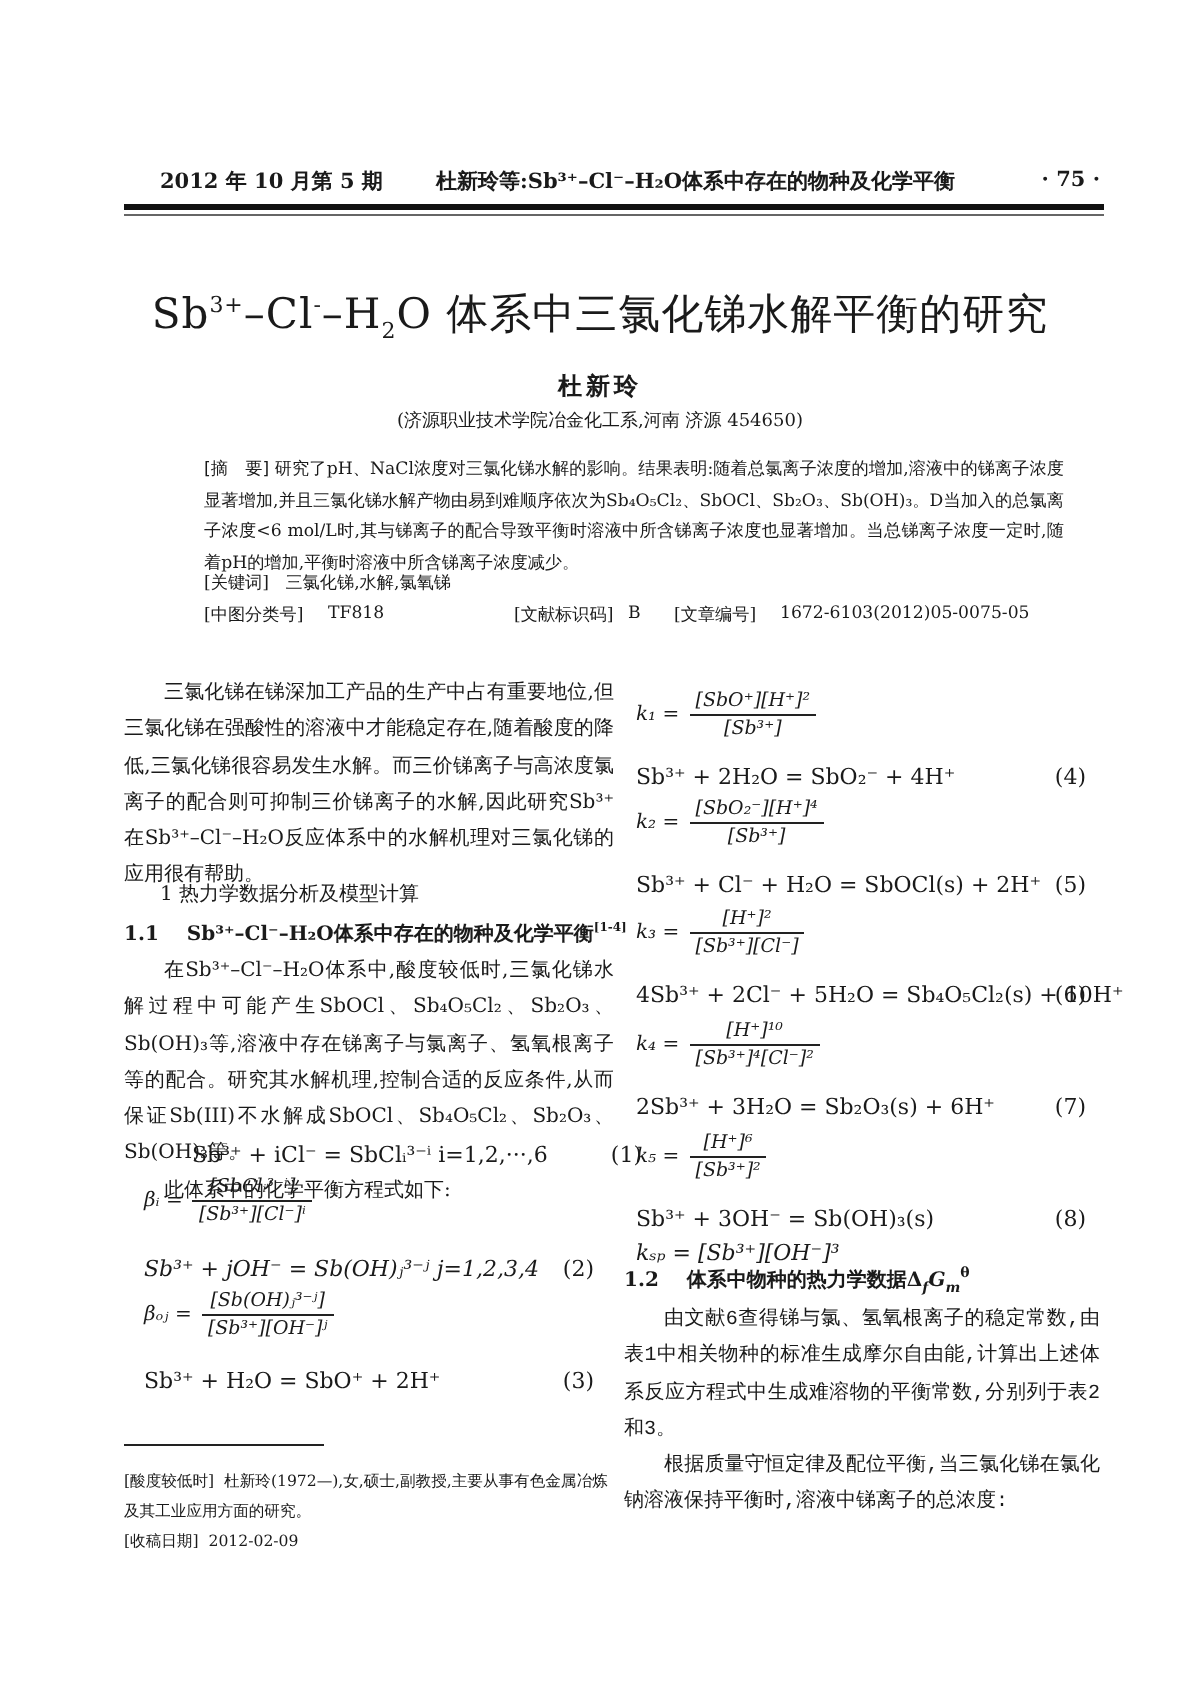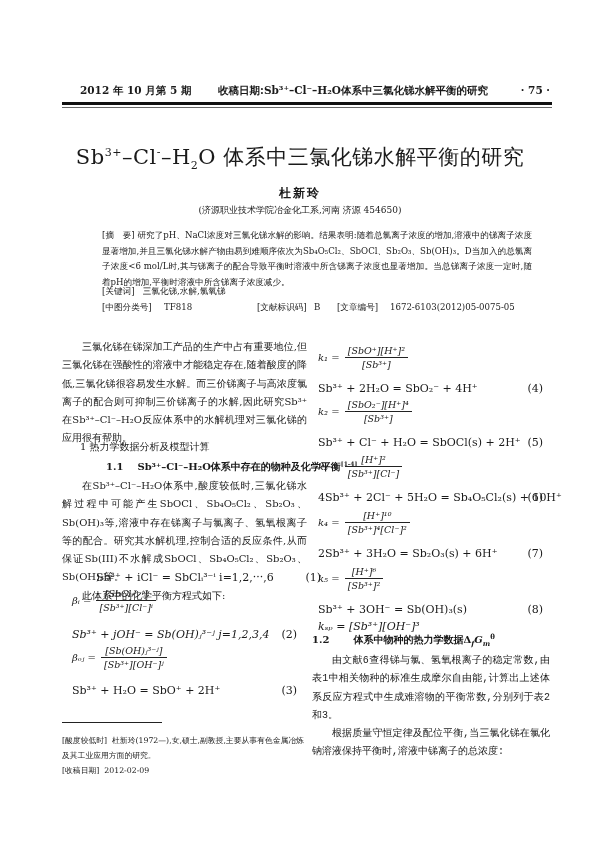--- a/index.html
+++ b/index.html
@@ -24,45 +24,45 @@
   .abstract .tag { font-family: "DejaVu Sans", sans-serif; }
   .kw { left: 102px; top: 286px; width: 430px; font-size: 8.6px; }
   .cls { left: 102px; top: 302px; width: 430px; font-size: 8.6px; height: 14px; text-decoration: underline; }
   .cls span { position: absolute; top: 0; white-space: nowrap; }
   
   .col-left { left: 62px; top: 338px; width: 245px; font-size: 10px; line-height: 18.3px; text-align: justify; }
   .col-left p { margin: 0; }
   .indent { text-indent: 2em; }
   .h1 { left: 62px; top: 440px; font-size: 10px; margin-left: 18px; }
   .h11 { left: 62px; top: 460px; font-size: 10px; font-weight: bold; }
-  .h11 .num { margin-right: 14px; margin-left: 44px; }
+  .h11 .num { margin-right: 14px; }
   .sec11 { left: 62px; top: 477px; width: 245px; font-size: 10px; line-height: 18.3px; text-align: justify; }
   .sec11 p { margin: 0; }
   .eq { font-size: 11px; white-space: nowrap; }
   .eq .eqnum { position: absolute; right: 0; }
   .frac { display: inline-block; vertical-align: middle; text-align: center; font-style: italic; font-size: 9.5px; }
   .frac .num { display: block; border-bottom: 1px solid #222; padding: 0 3px 1px 3px; }
   .frac .den { display: block; padding: 1px 3px 0 3px; }
   .lhs { font-style: italic; font-size: 10px; vertical-align: middle; }
   .eqline { position: absolute; height: 18px; }
   .footrule { left: 62px; top: 722px; width: 100px; height: 1px; background: #222; }
   .footnote { left: 62px; top: 733px; width: 245px; font-size: 7.8px; line-height: 15px; }
   .footnote p { margin: 0; }
   .h12 { left: 312px; top: 633px; font-size: 10px; font-weight: bold; }
-  .h12 .num { margin-right: 24px; }
+  .h12 .num { margin-right: 14px; }
   .sec12 { left: 312px; top: 652px; width: 238px; font-size: 10px; line-height: 18.3px; text-align: justify; font-family: Liberation Mono, monospace; }
   .sec12 p { margin: 0; }
   sup, sub { line-height: 0; }
 </style>
 </head>
 <body>
 
 <div class="abs run-header">
   <span class="left">2012 年 10 月第 5 期</span>
-  <span class="center">收稿日期:Sb³⁺–Cl⁻–H₂O体系中三氯化锑水解平衡的研究</span>
+  <span class="center">杜新玲等:Sb³⁺–Cl⁻–H₂O体系中存在的物种及化学平衡</span>
   <span class="right">· 75 ·</span>
 </div>
 <div class="abs rule-thick"></div>
 <div class="abs rule-thin"></div>
 
 <div class="abs title"><span>Sb</span><sup>3+</sup><span>–Cl</span><sup>-</sup><span>–H</span><sub>2</sub><span>O 体系中三氯化锑水解平衡的研究</span></div>
 <div class="abs author">杜新玲</div>
 <div class="abs affil">(济源职业技术学院冶金化工系,河南 济源   454650)</div>
 
 <div class="abs abstract">

